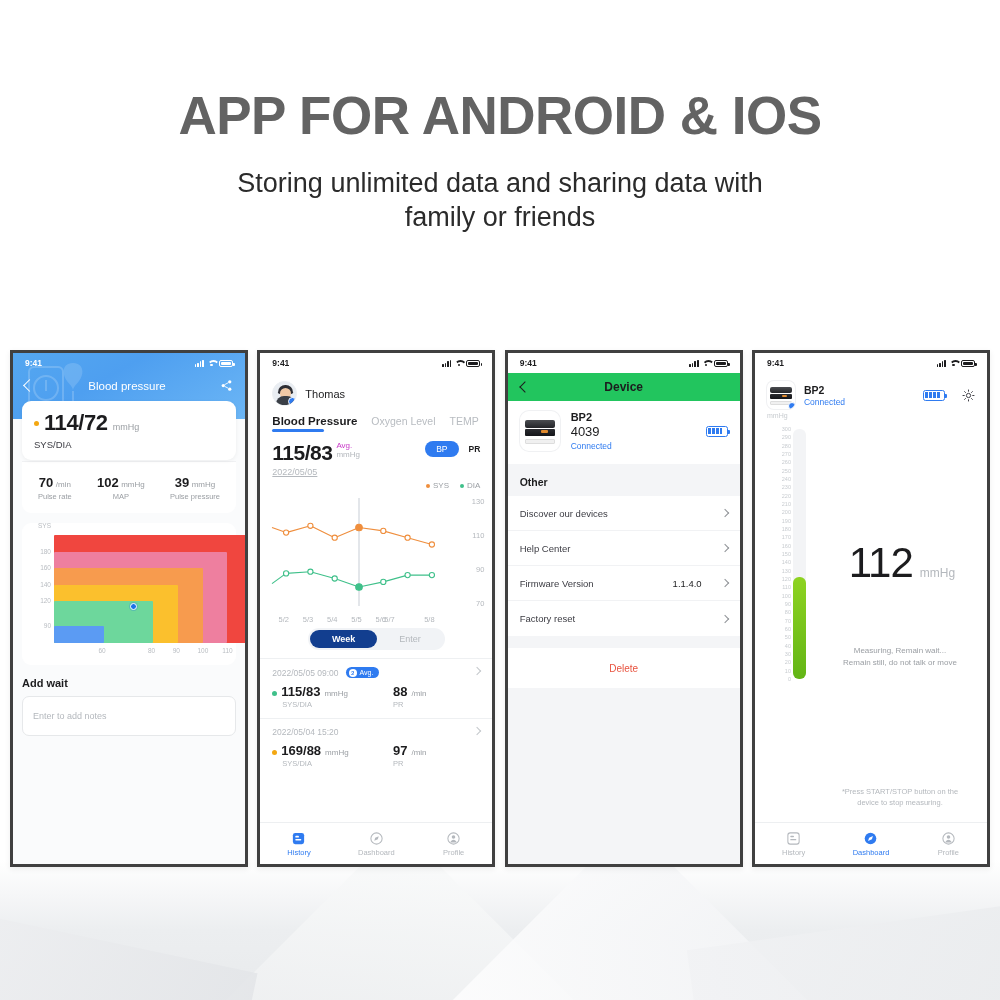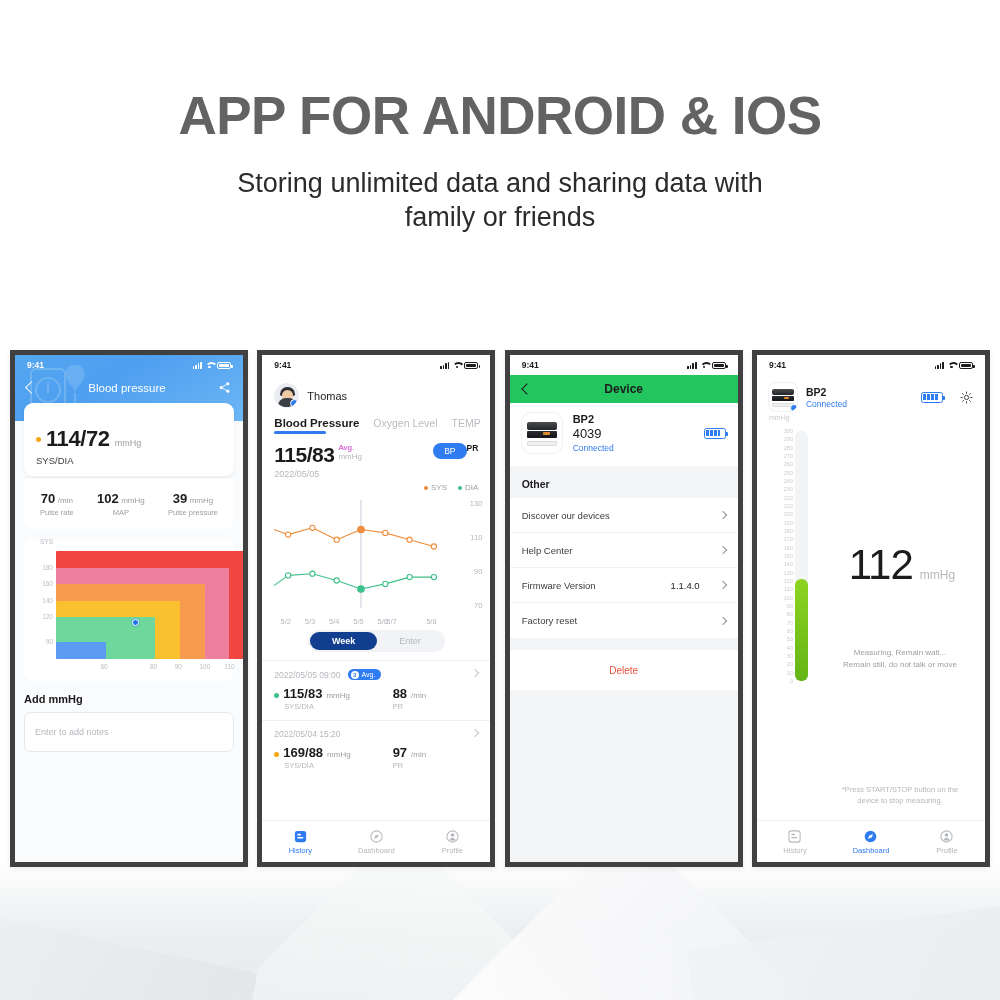--- a/index.html
+++ b/index.html
@@ -46,21 +46,21 @@
   
   #phones {
     position: absolute; left: 0; top: 350px; width: 1000px; height: 520px;
     z-index: 4;
     display: flex; justify-content: space-between;
     padding: 0 10px;
   }
   .phone {
     width: 238px; height: 517px;
     background: #ffffff;
-    border: 5px solid #404040;
+    border: 3px solid #404040;
     box-shadow: 0 2px 6px rgba(0,0,0,.07);
     position: relative;
     overflow: hidden;
     display: flex; flex-direction: column;
     font-size: 9px;
   }
 
   
   .statusbar {
     height: 20px; flex: 0 0 20px;
@@ -95,21 +95,21 @@
   }
   .p1-navrow { display: flex; align-items: center; justify-content: space-between; padding: 6px 12px 0; position: relative; z-index: 2; }
   .p1-navrow .title { color:#fff; font-size: 11.5px; font-weight: 500; }
   .chev-left { width:9px;height:9px;border-left:1.6px solid #fff;border-bottom:1.6px solid #fff;transform:rotate(45deg);}
   .share-ic { width:13px;height:13px; }
   .p1-date { text-align: right; color: #eaf4fe; font-size: 9px; padding: 9px 12px 0; position:relative; z-index:2;}
 
   .p1-card {
     background:#fff; margin: -18px 9px 0; border-radius: 9px;
     box-shadow: 0 1px 4px rgba(0,0,0,.06);
-    padding: 23px 12px 10px; position: relative; z-index: 3;
+    padding: 9px 12px 10px; position: relative; z-index: 3;
   }
   .p1-bpline { display:flex; align-items:baseline; gap:5px; }
   .dot-y { width:5px;height:5px;border-radius:50%;background:#f3a712;align-self:center;}
   .p1-bp { font-size: 22px; font-weight: bold; color:#1c1c1e; letter-spacing:-.4px;}
   .p1-unit { font-size: 9px; color:#9a9ea3; }
   .p1-sysdia { font-size: 9.5px; color:#3c3c43; margin-top:3px; }
 
   .p1-stats {
     display:flex; justify-content:space-between; padding: 13px 16px 12px;
     background:#fff; margin: 1px 9px 0; border-radius:0 0 9px 9px;
@@ -155,22 +155,22 @@
 
   .p2-tabs { display:flex; align-items:flex-end; gap:14px; padding: 9px 12px 0; position:relative; }
   .p2-tabs .tab { font-size:10.5px; color:#b8bcc1; white-space:nowrap; }
   .p2-tabs .tab.active { color:#1c1c1e; font-weight:bold; font-size:11.5px; }
   .tab-underline { position:absolute; left:12px; bottom:-5px; width:52px; height:3px; border-radius:2px; background:#2f7bf0;}
 
   .p2-reading { display:flex; align-items:flex-start; justify-content:space-between; padding: 14px 12px 0;}
   .p2-bp { font-size:21px; font-weight:bold; color:#1c1c1e; letter-spacing:-.5px;}
   .p2-avg { font-size:8px; color:#c838c8; line-height:1.15; margin-left:4px;}
   .p2-avg .u { color:#b4b8bd; display:block;}
-  .p2-date { font-size:9px; color:#b4b8bd; margin-top:2px;}
-  .toggle { display:flex; }
+  .p2-date { font-size:9px; color:#b4b8bd; margin-top:2px;text-decoration:underline;}
+  .toggle { display:flex; align-items:center; gap:10px; }
   .toggle .pill { background:#2f7bf0; color:#fff; font-size:8.5px; padding:3px 11px; border-radius:9px; }
   .toggle .off { color:#1c1c1e; font-size:8.5px; font-weight:bold; }
   .p2-legend { display:flex; gap:11px; justify-content:flex-end; padding: 4px 12px 0; font-size:8px; color:#9a9ea3;}
   .p2-legend b { font-weight:normal; display:flex; align-items:center; gap:3px;}
   .lg-s { width:4px;height:4px;border-radius:50%;background:#ef8e3d;}
   .lg-d { width:4px;height:4px;border-radius:50%;background:#3fc08a;}
 
   .p2-chart { position:relative; height: 132px; margin: 2px 6px 0 10px;}
   .p2-chart svg { position:absolute; left:0; top:0; }
   .p2-chart .yl { position:absolute; right:2px; font-size:7.5px; color:#b4b8bd;}
@@ -369,21 +369,21 @@
             <span style="left: 44.5px;">60</span>
             <span style="left: 94px;">80</span>
             <span style="left: 118.75px;">90</span>
             <span style="left: 143.5px;">100</span>
             <span style="left: 168.25px;">110</span>
           </div>
       </div>
     </div>
 
     <div class="p1-note">
-      <div class="t">Add mmHg</div>
+      <div class="t">Add wait</div>
       <div class="box">
         <span>Enter to add notes</span>
       </div>
     </div>
   </div>
 
   <div class="phone p2">
     <div class="statusbar">
       <span>9:41</span>
       <span class="icons">

